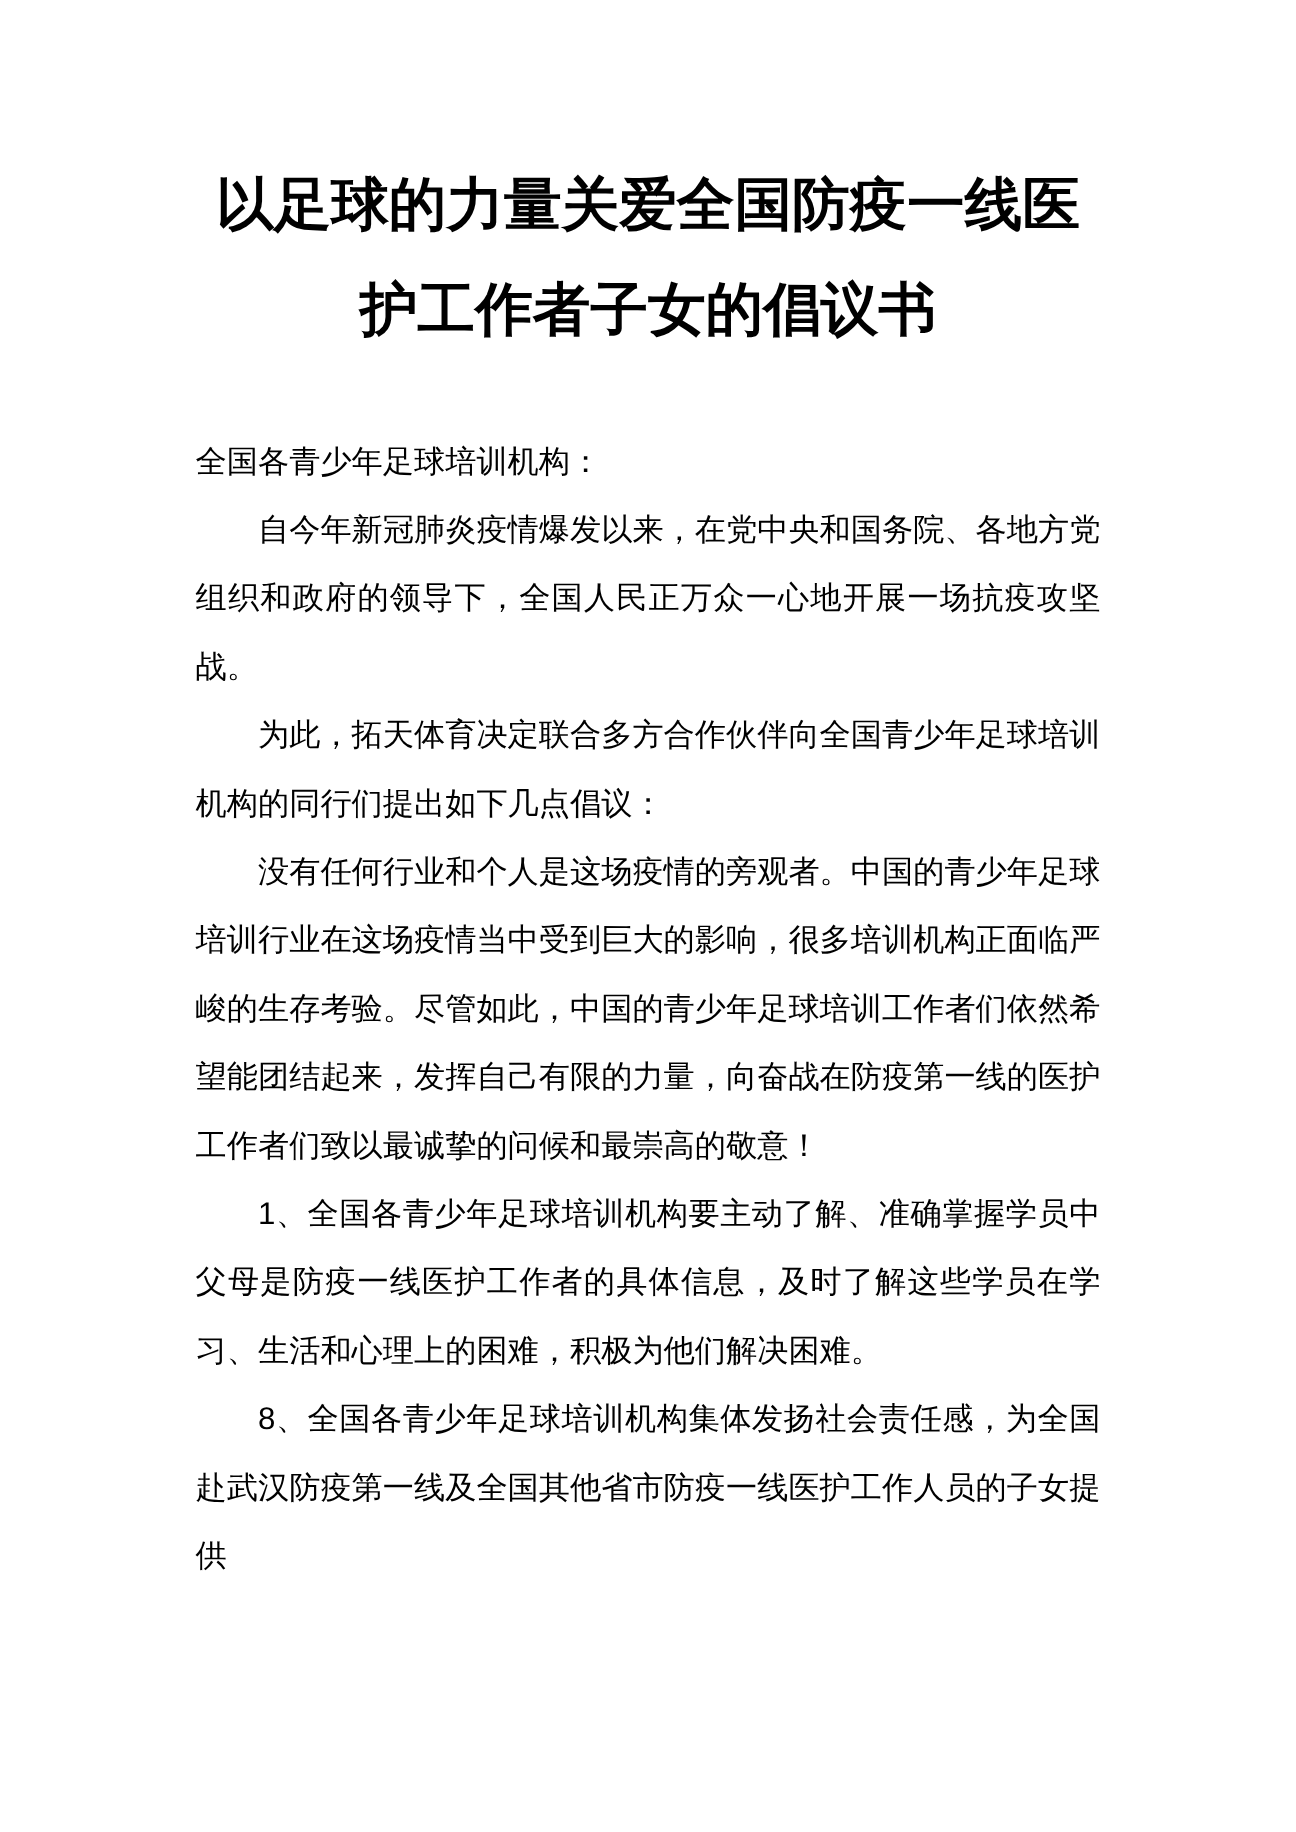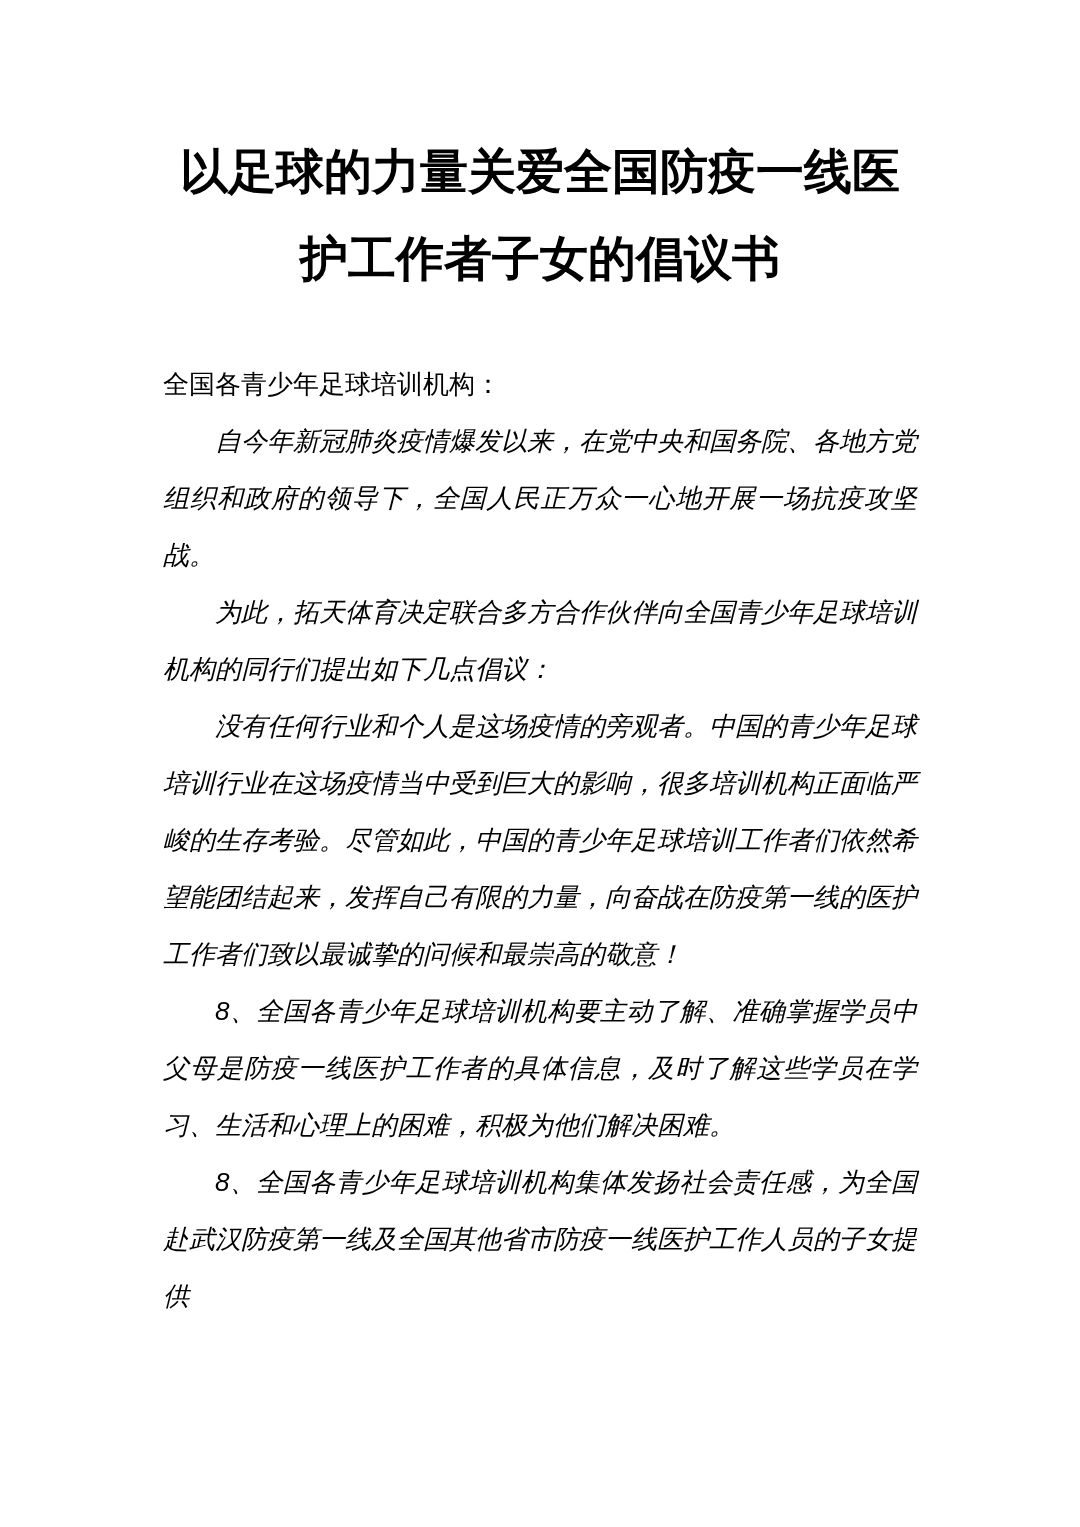--- a/index.html
+++ b/index.html
@@ -39,29 +39,28 @@
   .doc-body p {
     margin: 0;
     padding: 0;
   }
   .salutation {
     text-indent: 0;
     font-family: Liberation Serif, serif;
   }
   .para {
     text-indent: 2em;
-    font-style: italic;
   }
 </style>
 </head>
 <body>
 
 <div class="page">
   <h1 class="doc-title">以足球的力量关爱全国防疫一线医护工作者子女的倡议书</h1>
   <div class="doc-body">
     <p class="salutation">全国各青少年足球培训机构：</p>
     <p class="para">自今年新冠肺炎疫情爆发以来，在党中央和国务院、各地方党组织和政府的领导下，全国人民正万众一心地开展一场抗疫攻坚战。</p>
     <p class="para">为此，拓天体育决定联合多方合作伙伴向全国青少年足球培训机构的同行们提出如下几点倡议：</p>
     <p class="para">没有任何行业和个人是这场疫情的旁观者。中国的青少年足球培训行业在这场疫情当中受到巨大的影响，很多培训机构正面临严峻的生存考验。尽管如此，中国的青少年足球培训工作者们依然希望能团结起来，发挥自己有限的力量，向奋战在防疫第一线的医护工作者们致以最诚挚的问候和最崇高的敬意！</p>
-    <p class="para">8、全国各青少年足球培训机构要主动了解、准确掌握学员中父母是防疫一线医护工作者的具体信息，及时了解这些学员在学习、生活和心理上的困难，积极为他们解决困难。</p>
+    <p class="para">1、全国各青少年足球培训机构要主动了解、准确掌握学员中父母是防疫一线医护工作者的具体信息，及时了解这些学员在学习、生活和心理上的困难，积极为他们解决困难。</p>
     <p class="para">8、全国各青少年足球培训机构集体发扬社会责任感，为全国赴武汉防疫第一线及全国其他省市防疫一线医护工作人员的子女提供</p>
   </div>
 </div>
 
 </body></html>

